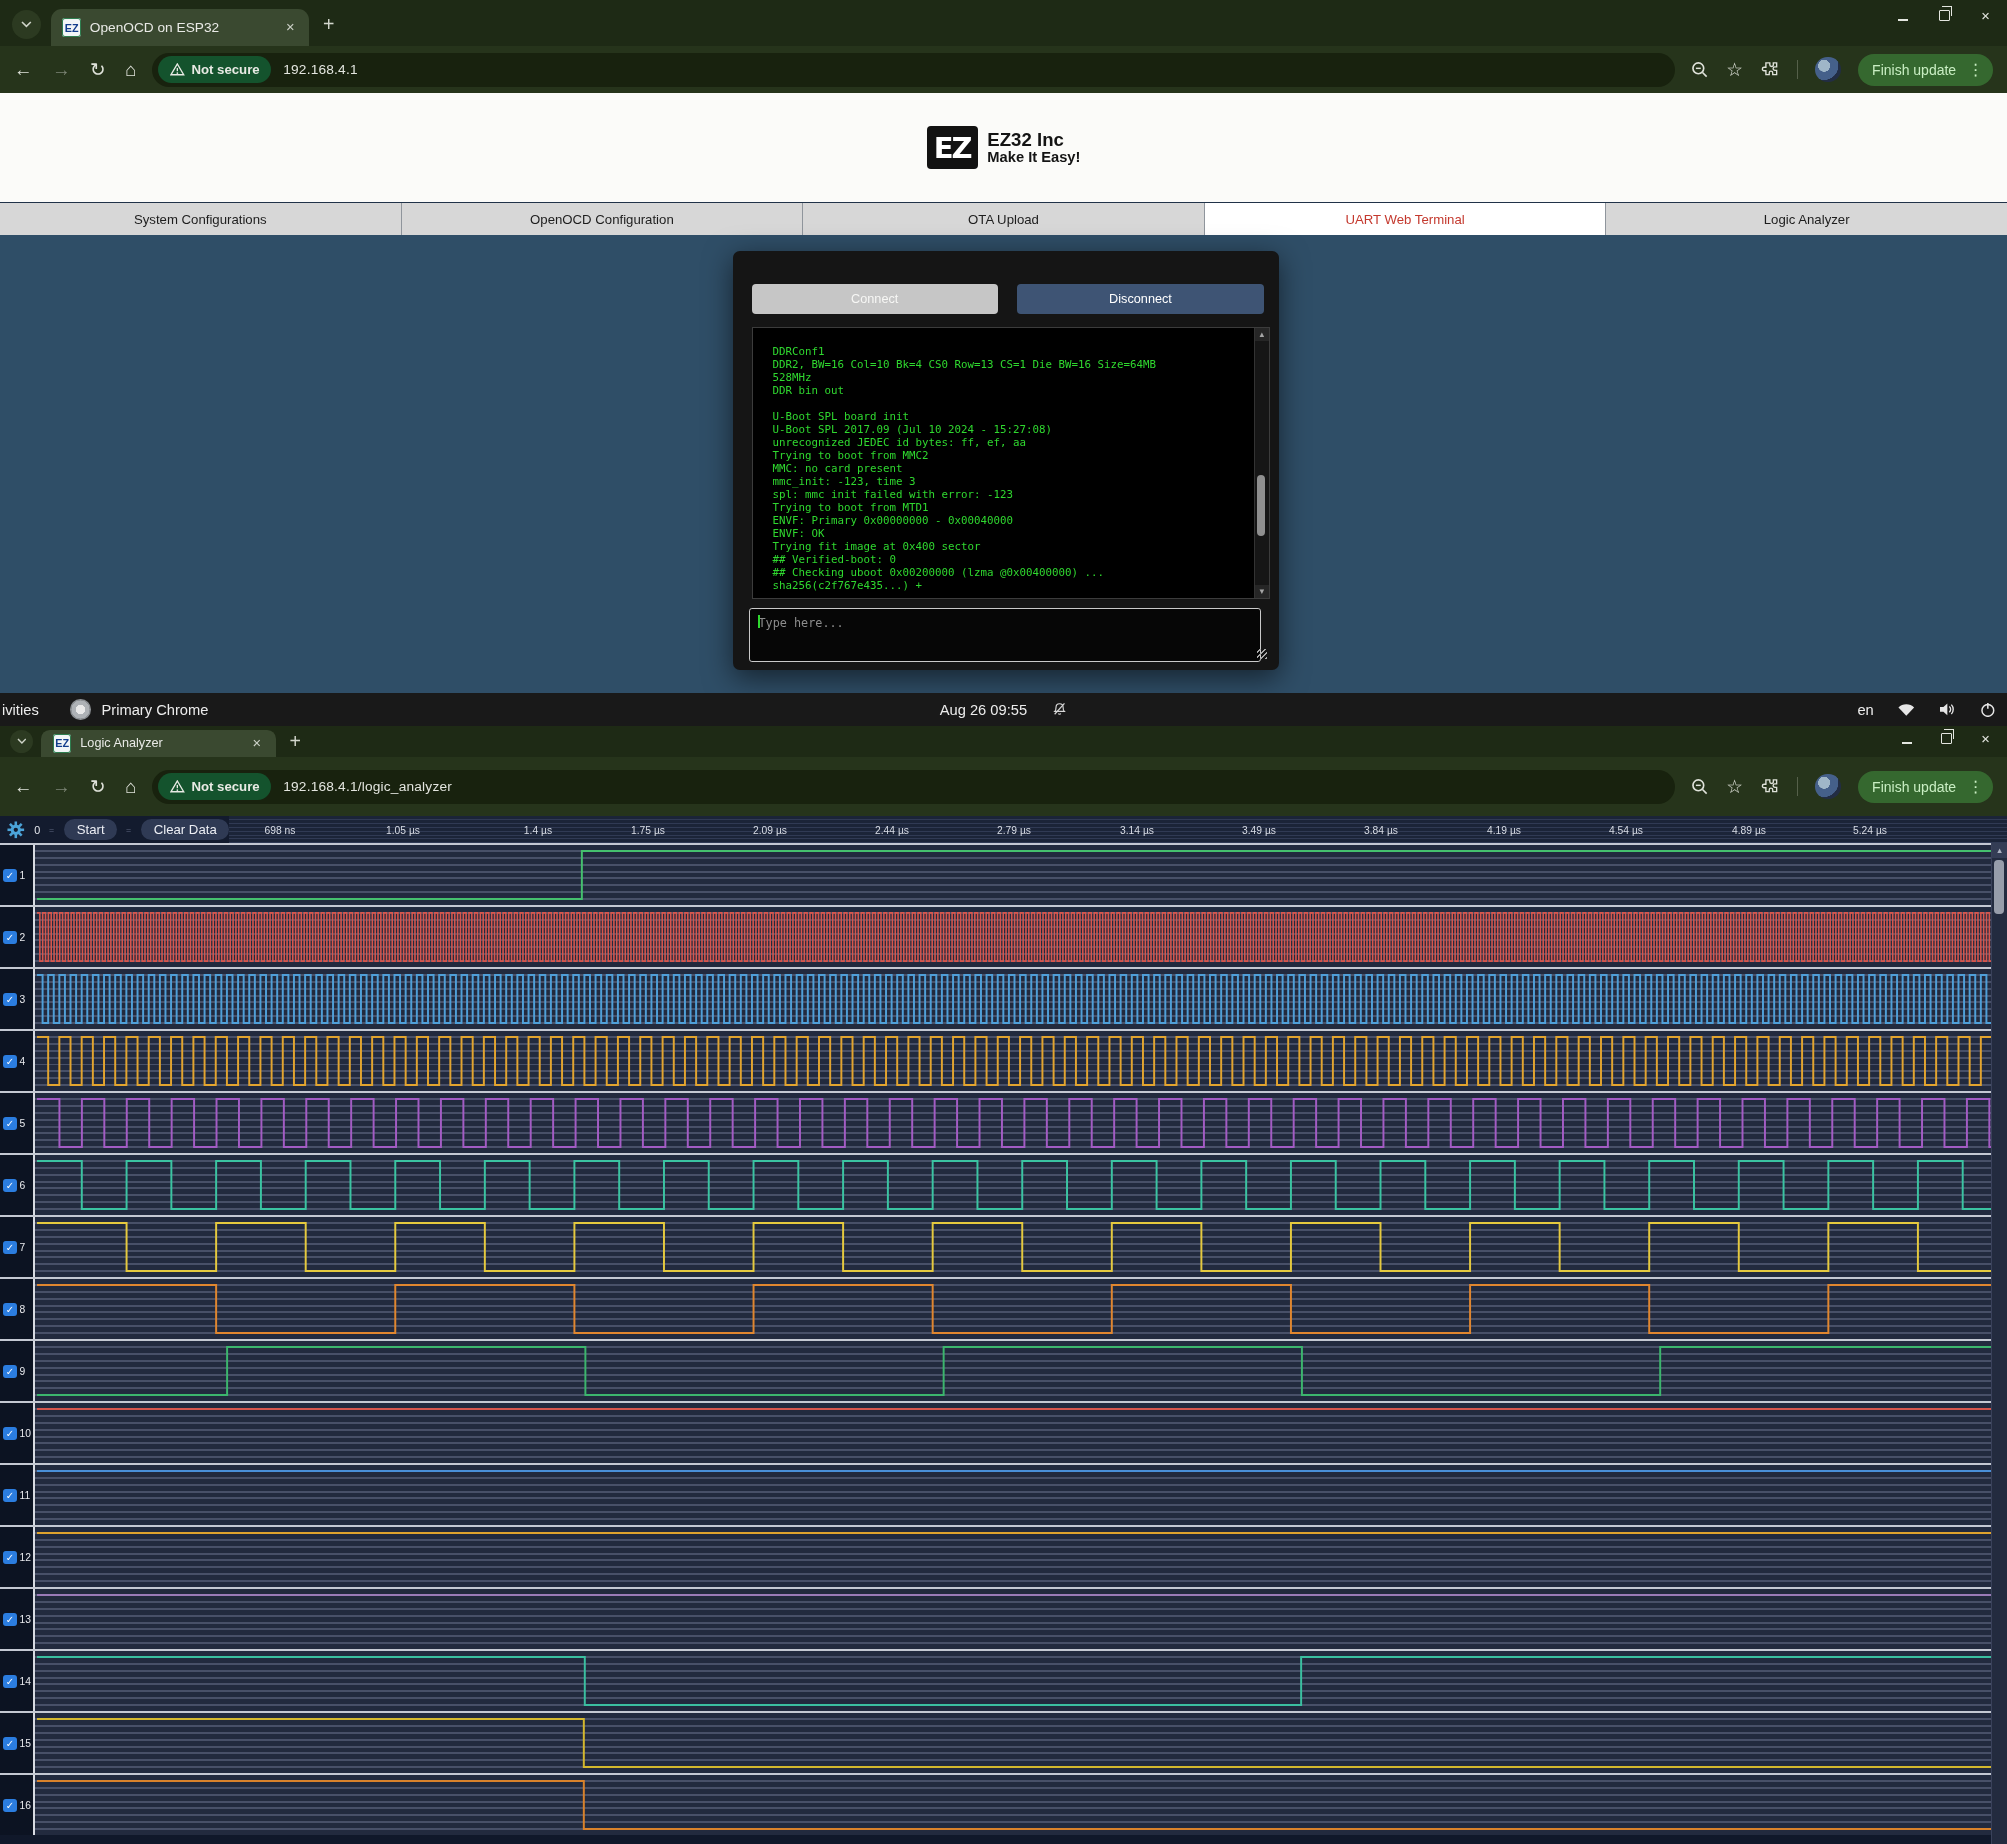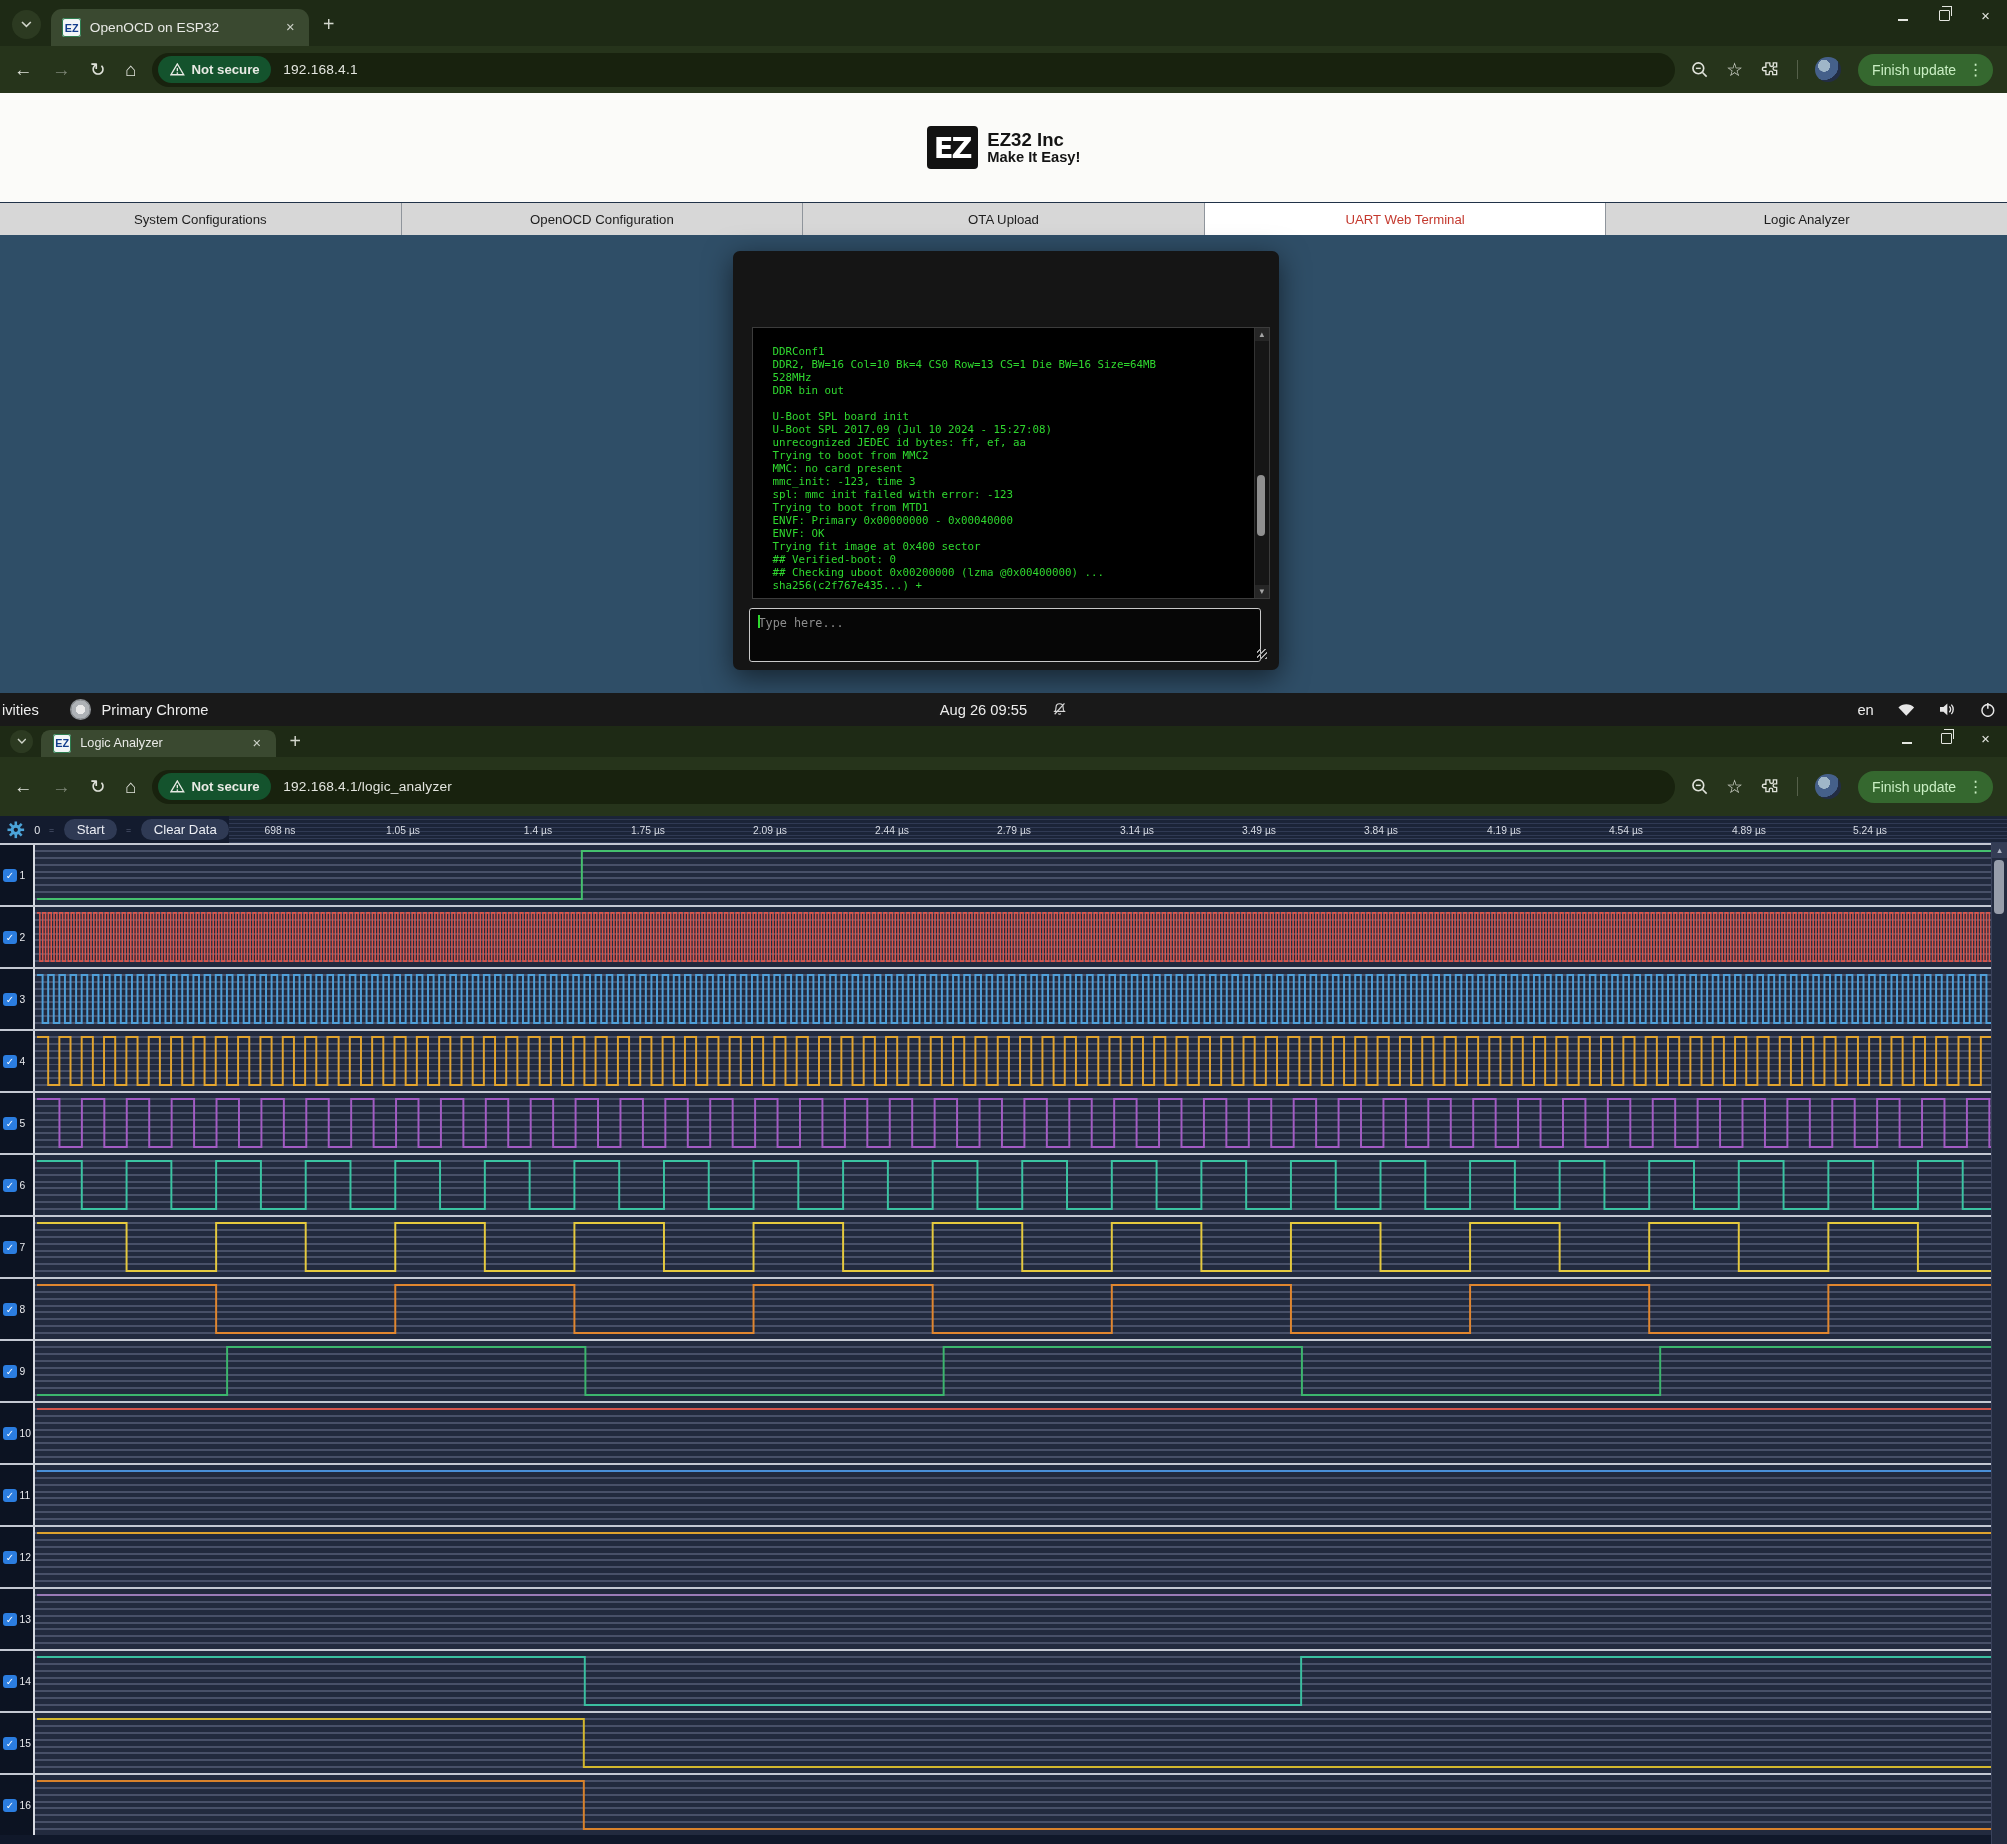--- a/index.html
+++ b/index.html
@@ -199,20 +199,24 @@
     </div>
     <div class="navtabs">
       <div class="navtab">System Configurations</div>
       <div class="navtab">OpenOCD Configuration</div>
       <div class="navtab">OTA Upload</div>
       <div class="navtab active">UART Web Terminal</div>
       <div class="navtab">Logic Analyzer</div>
     </div>
 
     <div class="modal">
+      <div class="btnrow">
+        <div class="mbtn connect">Connect</div>
+        <div class="mbtn disconnect">Disconnect</div>
+      </div>
       <div class="term">
         <pre>DDRConf1
 DDR2, BW=16 Col=10 Bk=4 CS0 Row=13 CS=1 Die BW=16 Size=64MB
 528MHz
 DDR bin out
 
 U-Boot SPL board init
 U-Boot SPL 2017.09 (Jul 10 2024 - 15:27:08)
 unrecognized JEDEC id bytes: ff, ef, aa
 Trying to boot from MMC2

